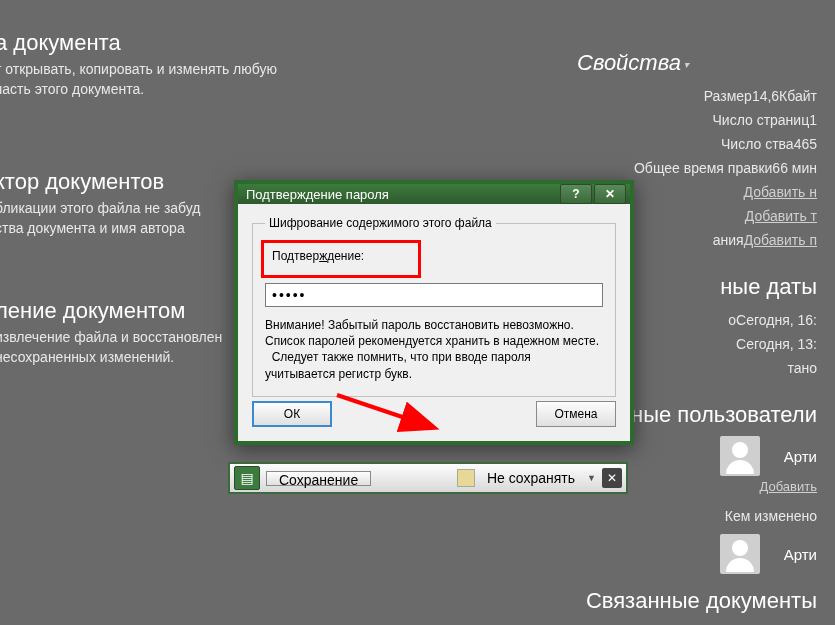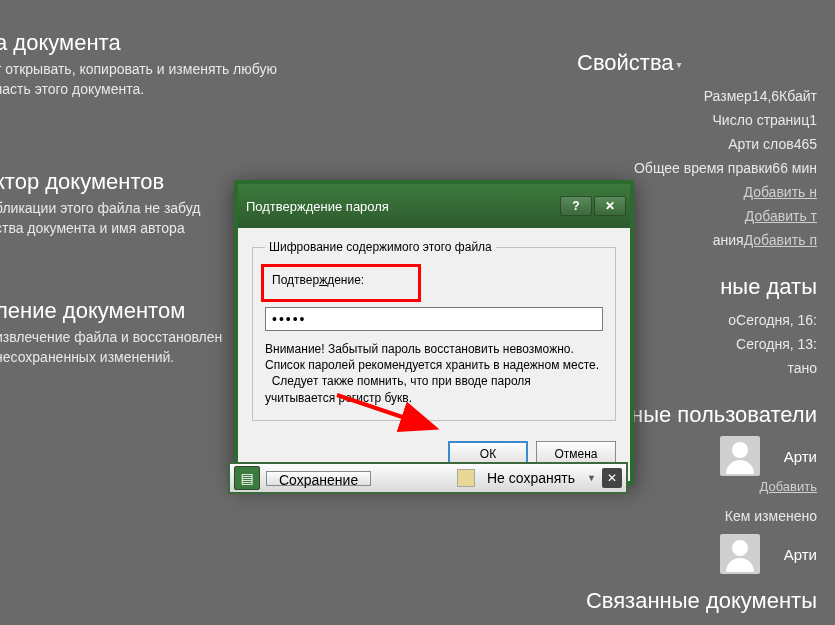--- a/index.html
+++ b/index.html
@@ -39,20 +39,21 @@
       position: absolute;
       right: 18px;
       top: 50px;
       width: 240px;
       font-size: 14px;
     }
     .properties-header {
       font-size: 22px;
       font-weight: 300;
       margin-bottom: 8px;
+      font-style: italic;
     }
     .properties-header::after {
       content: " ▾";
       font-size: 10px;
       opacity: 0.7;
       vertical-align: middle;
     }
     .prop-row {
       display: flex;
       justify-content: flex-end;
@@ -106,21 +107,21 @@
       position: absolute;
       left: 234px;
       top: 180px;
       width: 400px;
       background: #f0f0f0;
       border: 4px solid #2d6a2d;
       box-shadow: 0 4px 20px rgba(0,0,0,0.5);
     }
     .titlebar {
       background: linear-gradient(#3d7a3d, #2d5a2d);
-      height: 44px;
+      height: 20px;
       display: flex;
       align-items: center;
       padding: 0 4px 0 8px;
       color: #fff;
       font-size: 13px;
     }
     .titlebar-text { flex: 1; }
     .titlebar-btn {
       width: 32px; height: 20px;
       background: linear-gradient(#5a8a5a, #3a6a3a);
@@ -170,23 +171,23 @@
     .input-wrap {
       position: relative;
       margin-top: -3px;
     }
     .warning-text {
       margin-top: 10px;
       line-height: 1.35;
     }
     .dialog-buttons {
       display: flex;
-      justify-content: flex-end;
+      justify-content: space-between;
       gap: 8px;
-      margin-top: 20px;
+      margin-top: 4px;
     }
     .dlg-btn {
       min-width: 80px;
       height: 26px;
       background: linear-gradient(#fdfdfd, #e0e0e0);
       border: 1px solid #8a8a8a;
       font-size: 12px;
       cursor: pointer;
     }
     .dlg-btn.primary {
@@ -289,21 +290,21 @@
     <div class="properties-header">Свойства</div>
     <div class="prop-row">
       <span class="prop-label">Размер</span>
       <span class="prop-value">14,6Кбайт</span>
     </div>
     <div class="prop-row">
       <span class="prop-label">Число страниц</span>
       <span class="prop-value">1</span>
     </div>
     <div class="prop-row">
-      <span class="prop-label">Арти слов</span>
+      <span class="prop-label">Число ства</span>
       <span class="prop-value">465</span>
     </div>
     <div class="prop-row">
       <span class="prop-label">Общее время правки</span>
       <span class="prop-value">66 мин</span>
     </div>
     <div class="prop-row">
       <span class="prop-label"></span>
       <span class="prop-link">Добавить н</span>
     </div>

